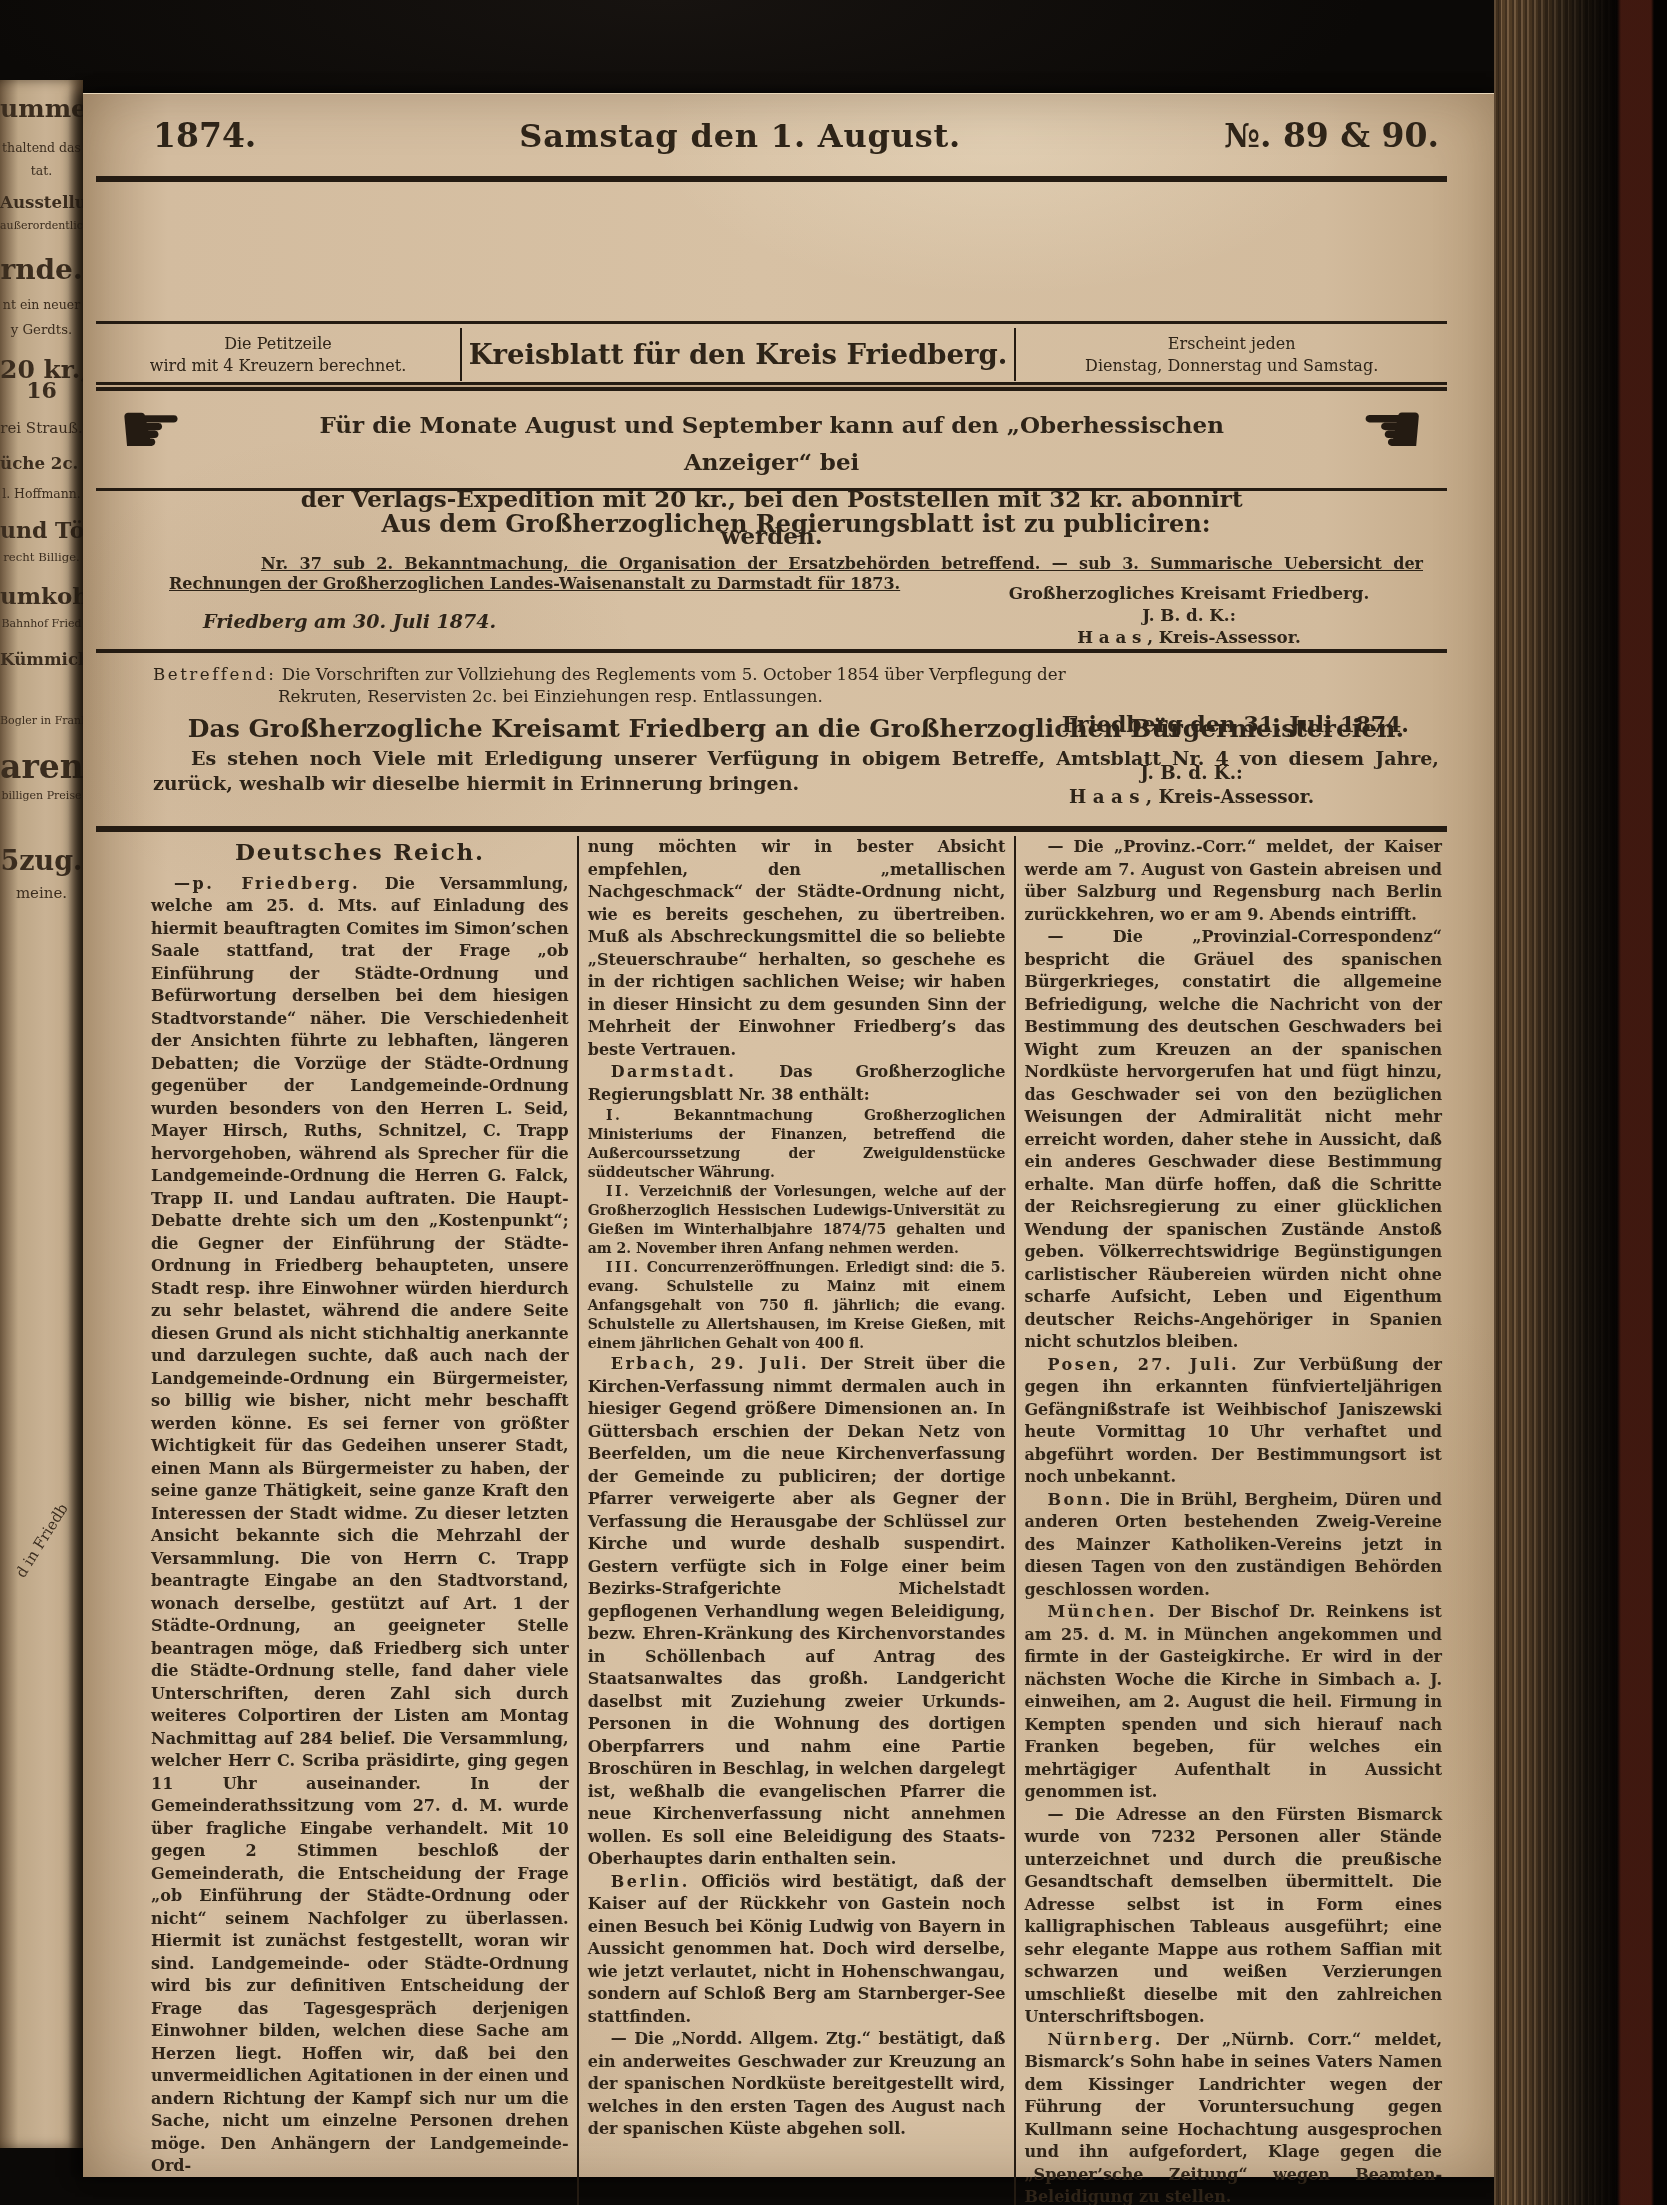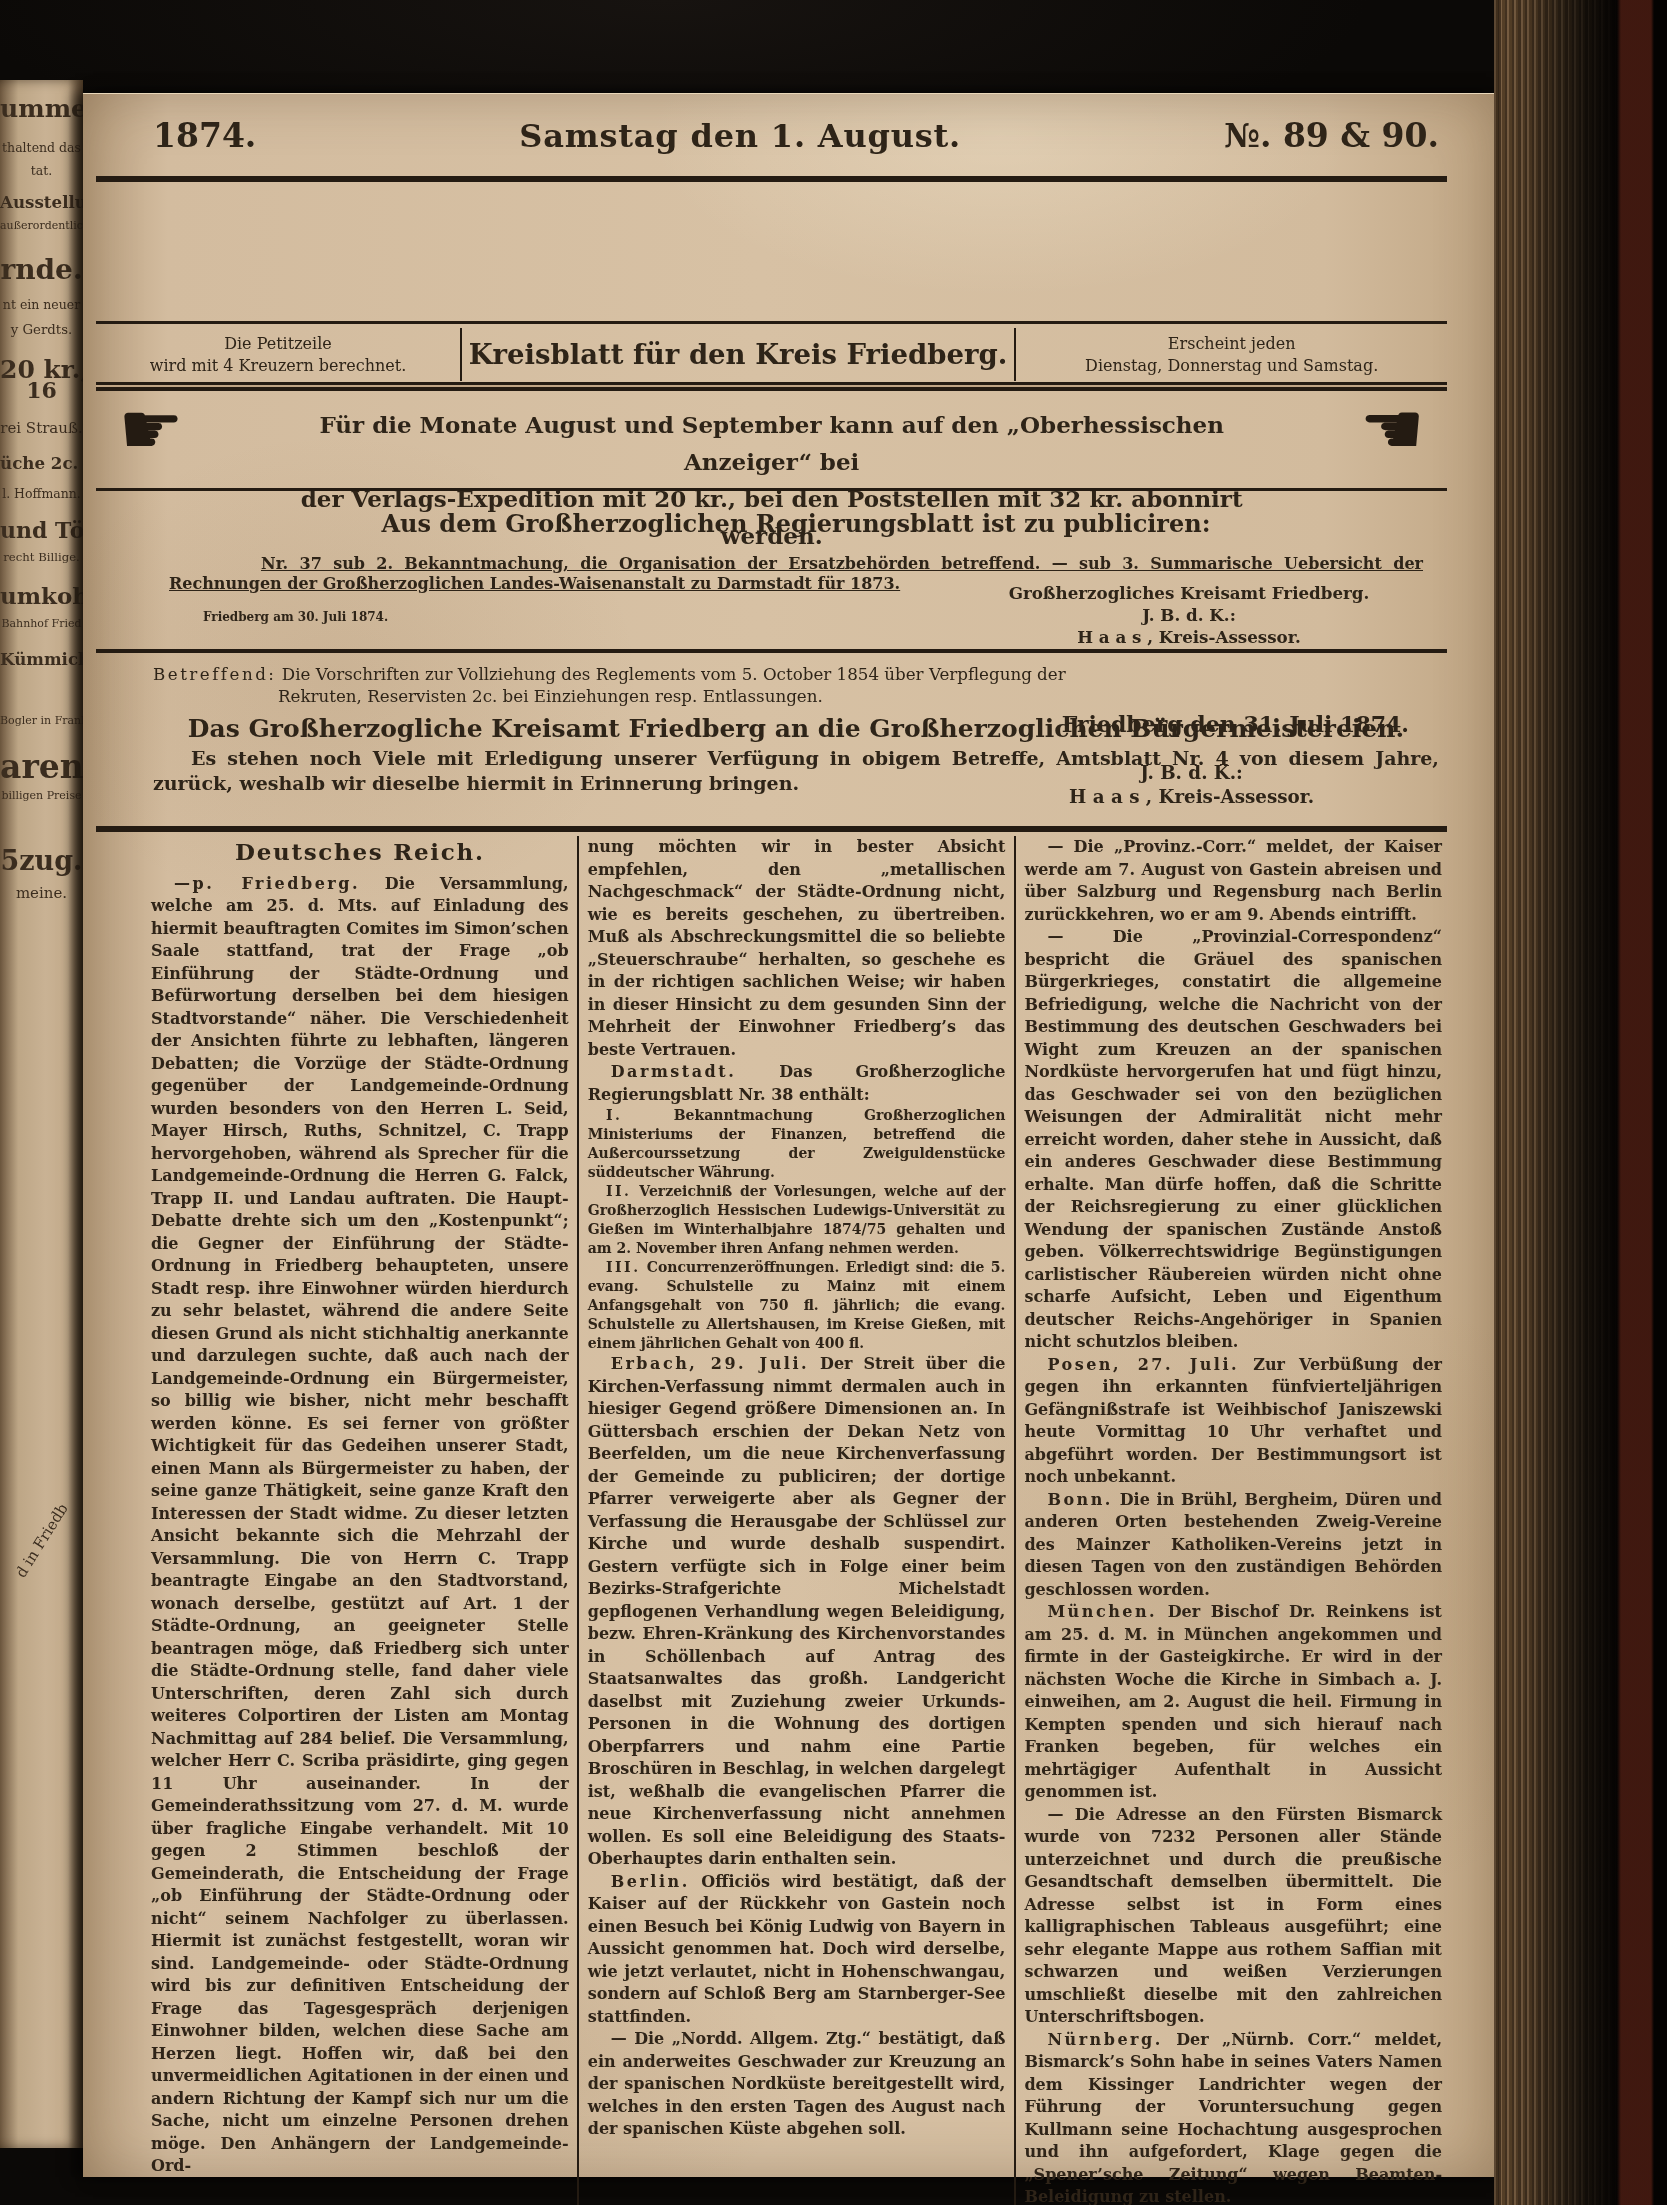--- a/index.html
+++ b/index.html
@@ -64,21 +64,21 @@
   .vdiv{width:2.5px;height:53px;background:#241b12;}
 
   .subscription{position:absolute;top:305px;left:13.3px;right:47px;height:87px;}
   .hand{position:absolute;top:-13.3px;font-size:73px;color:#241b12;font-family:"DejaVu Sans",sans-serif;}
   .hand-r{left:22px;} .hand-l{right:22px;}
   .sub-text{margin:0 158px;text-align:center;font-size:23px;font-weight:700;line-height:37px;padding-top:6.7px;}
 
   .sec-reg{position:absolute;top:415px;left:70px;right:55px;}
   .reg-head{text-align:center;font-size:24px;font-weight:700;margin:0 0 7px 0;}
   .reg-body{font-size:16px;font-weight:700;line-height:20px;text-align:justify;margin:16px;text-indent:92px;text-decoration:underline;}
-  .reg-date{font-size:12px;font-weight:700;margin:1.7px 0 0 50px;}
+  .reg-date{font-size:19px;font-weight:700;margin:1.7px 0 0 50px;font-style:italic;}
   .reg-sig{position:absolute;right:33px;top:73px;width:434px;text-align:center;font-size:16.7px;font-weight:700;line-height:22px;}
 
   .sec-betr{position:absolute;top:569px;left:70px;right:55px;height:163px;}
   .betr-subject{width:817px;font-size:16.7px;font-weight:400;line-height:22px;padding-left:125px;text-indent:-125px;margin:0;}
   .betr-date{position:absolute;right:30px;top:48px;font-size:22px;font-weight:700;}
   .betr-head{text-align:center;font-size:25px;font-weight:700;margin:6.7px 0 3.3px 0;white-space:nowrap;}
   .betr-body{font-size:19px;font-weight:700;line-height:25px;text-align:justify;text-indent:38px;margin:0;}
   .betr-sig{position:absolute;right:125px;top:98px;text-align:center;font-size:18.3px;font-weight:700;line-height:24px;}
 
   .columns{position:absolute;top:742px;left:68px;right:52px;display:flex;align-items:stretch;}

